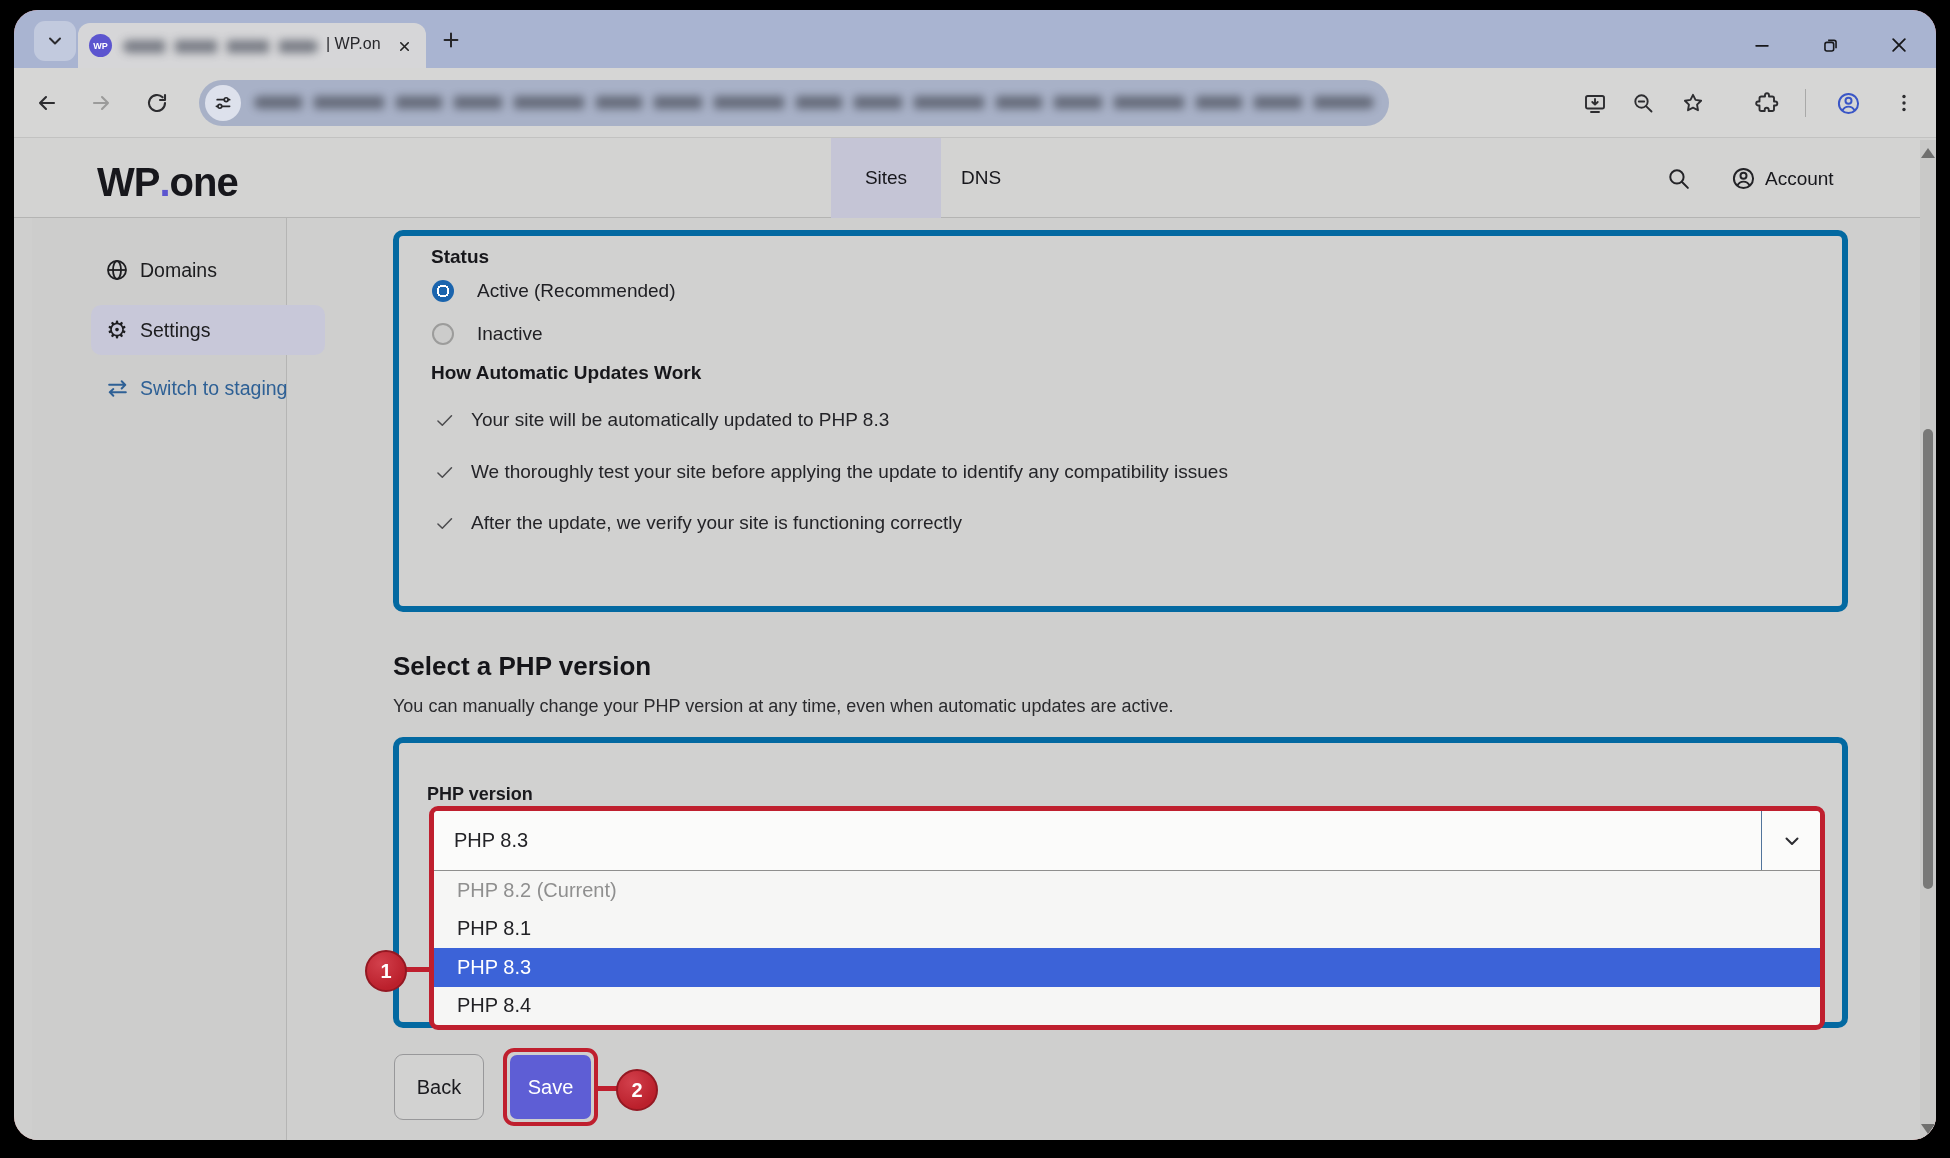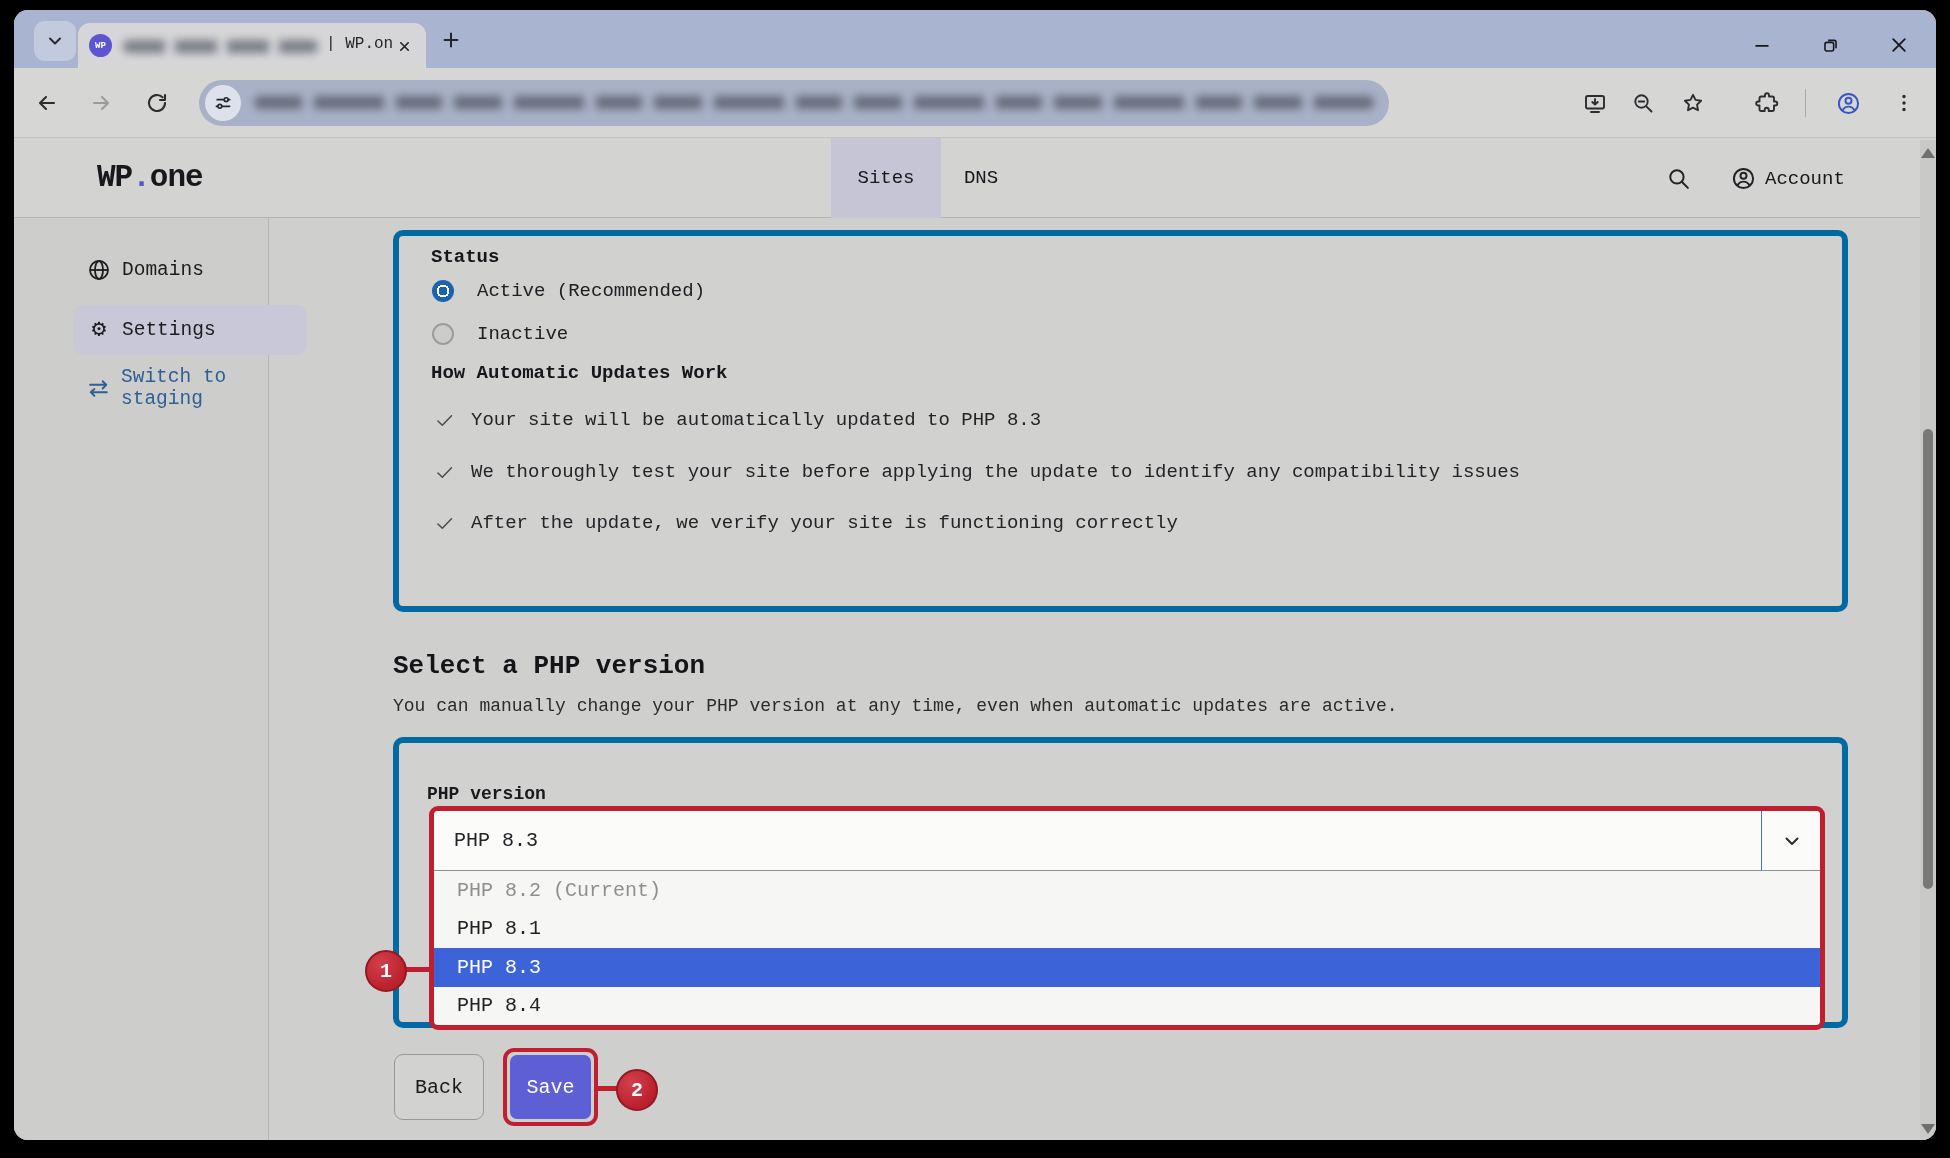--- a/index.html
+++ b/index.html
@@ -1,21 +1,21 @@
 <!DOCTYPE html>
 <html><head>
 <meta charset="utf-8">
 <style>
   * { margin:0; padding:0; box-sizing:border-box; }
   html,body { background:#000; }
   .screen { position:relative; width:1950px; height:1158px; background:#000;
             font-family:"Liberation Sans", sans-serif; overflow:hidden; }
   .abs { position:absolute; }
   .window { position:absolute; left:14px; top:10px; width:1922px; height:1130px;
-            border-radius:14px; overflow:hidden; background:#fca5a5;font-family:Liberation Mono, monospace; }
+            border-radius:24px; overflow:hidden; background:#fca5a5; }
 
   
   .tabstrip { position:absolute; left:0; top:0; width:100%; height:58px; background:#a9b4d1; }
   .tab-search-btn { left:20px; top:11px; width:42px; height:40px; border-radius:11px;
                     background:#c2cade; display:flex; align-items:center; justify-content:center; }
   .tab { left:64px; top:13px; width:348px; height:45px; background:#d6d6d8;
          border-radius:12px 12px 0 0; display:flex; align-items:center; }
   .favicon { position:absolute; left:11px; top:11px; width:23px; height:23px; border-radius:50%;
              background:#5c55cf; color:#fff; font-size:9px; font-weight:bold;
              display:flex; align-items:center; justify-content:center; }
@@ -39,33 +39,33 @@
   .url-blur { position:absolute; left:55px; top:16px; width:1120px; height:13px;
               background:repeating-linear-gradient(90deg,#565b68 0 48px,rgba(0,0,0,0) 48px 60px,
                  #565b68 60px 130px,rgba(0,0,0,0) 130px 142px,#565b68 142px 188px,rgba(0,0,0,0) 188px 200px);
               filter:blur(4px); opacity:.8; border-radius:6px; }
   .tool-ic { top:23px; width:24px; height:24px; }
   .tool-sep { left:1791px; top:21px; width:1px; height:28px; background:#a9a9a8; }
 
   
   .appbar { position:absolute; left:0; top:128px; width:100%; height:80px; background:#d3d3d2;
             border-bottom:1px solid #b4b4b3; }
-  .logo { position:absolute; left:83px; top:22px; font-size:31px; font-weight:600; color:#17171c;
+  .logo { position:absolute; left:83px; top:22px; font-size:40px; font-weight:600; color:#17171c;
           letter-spacing:-1px; }
   .logo .dot { color:#5c55cf; font-weight:700; }
   .appnav { position:absolute; top:0; height:80px; display:flex; align-items:center;
             justify-content:center; font-size:19px; color:#17171c; }
   .appnav.active { background:#c5c5d6; }
   .hdr-search { position:absolute; left:1652px; top:28px; width:24px; height:24px; }
   .account { position:absolute; left:1717px; top:28px; display:flex; align-items:center; gap:9px;
              font-size:19px; color:#17171c; }
 
   
   .body { position:absolute; left:0; top:208px; width:100%; height:922px; background:#cfcfce; }
-  .sidebar { position:absolute; left:0; top:0; width:255px; height:922px; background:#cdcdcc;
+  .sidebar { position:absolute; left:18px; top:0; width:255px; height:922px; background:#cdcdcc;
              border-right:1px solid #b5b5b4; }
   .side-item { position:absolute; left:59px; width:234px; height:50px; border-radius:10px;
                display:flex; align-items:center; font-size:19.5px; color:#1c1c1e; }
   .side-item .ic { width:26px; margin-left:13px; display:flex; justify-content:center; }
   .side-item .lbl { margin-left:10px; }
   .side-item.active { background:#c8c8d9; }
   .side-item.staging { color:#2e6095; }
 
   .main { position:absolute; left:312px; top:0; width:1594px; height:922px; }
 

